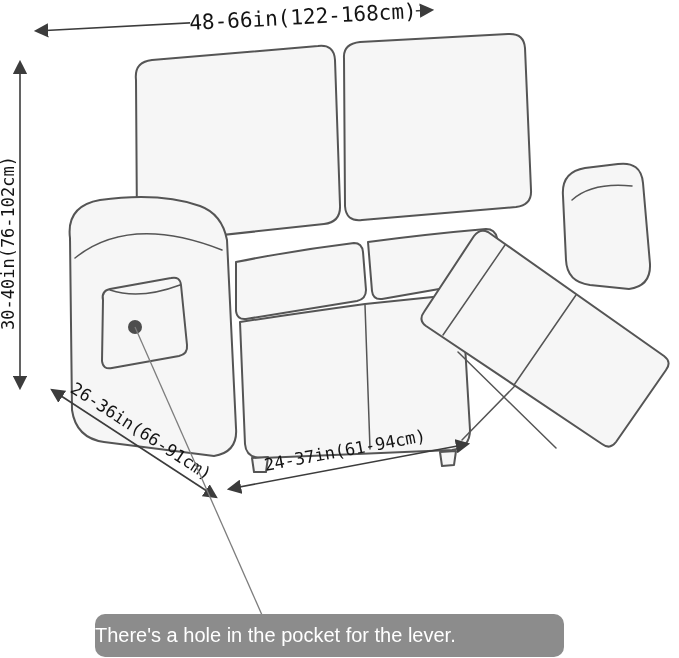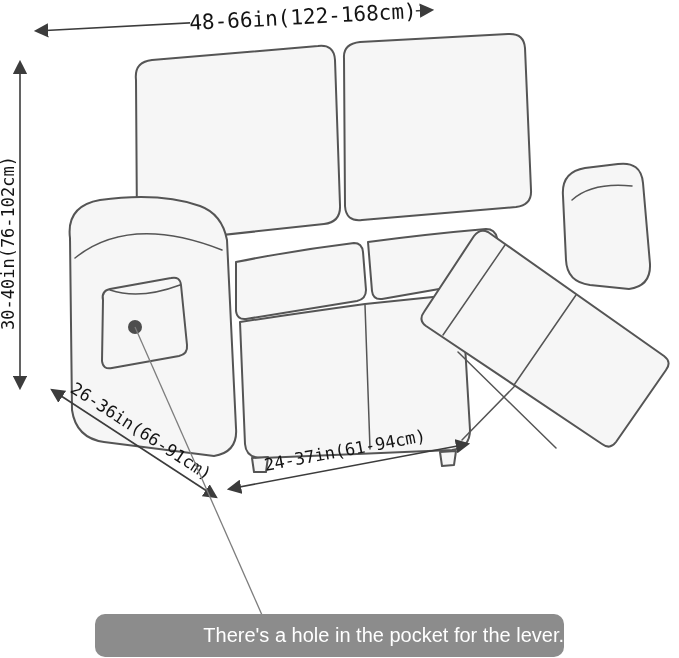--- a/index.html
+++ b/index.html
@@ -5,21 +5,21 @@
   html,body{margin:0;padding:0;}
   body{
     width:679px;height:658px;background:#ffffff;
     font-family:"Liberation Sans", sans-serif;
   }
   .stage{position:relative;width:679px;height:658px;background:#ffffff;overflow:hidden;}
   .stage svg{position:absolute;left:0;top:0;}
   .tooltip{
     position:absolute;left:95px;top:614px;width:469px;height:43px;
     background:#8c8c8c;border-radius:10px;color:#ffffff;
-    font-size:20px;display:flex;align-items:center;justify-content:flex-end;
+    font-size:20px;display:flex;align-items:center;justify-content:flex-start;
     white-space:nowrap;
   }
 </style>
 </head>
 <body>
 
 <div class="stage">
 
   <svg width="679" height="658" viewBox="0 0 679 658">
     <defs>

